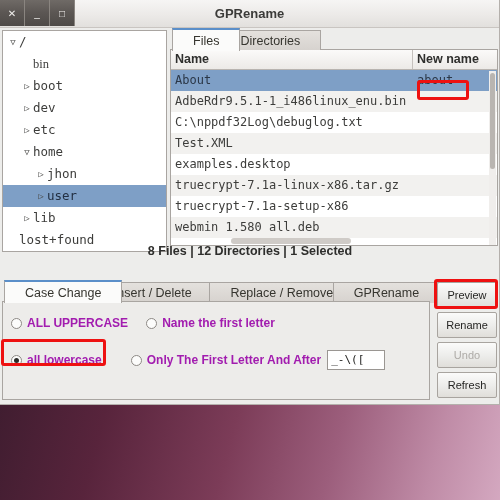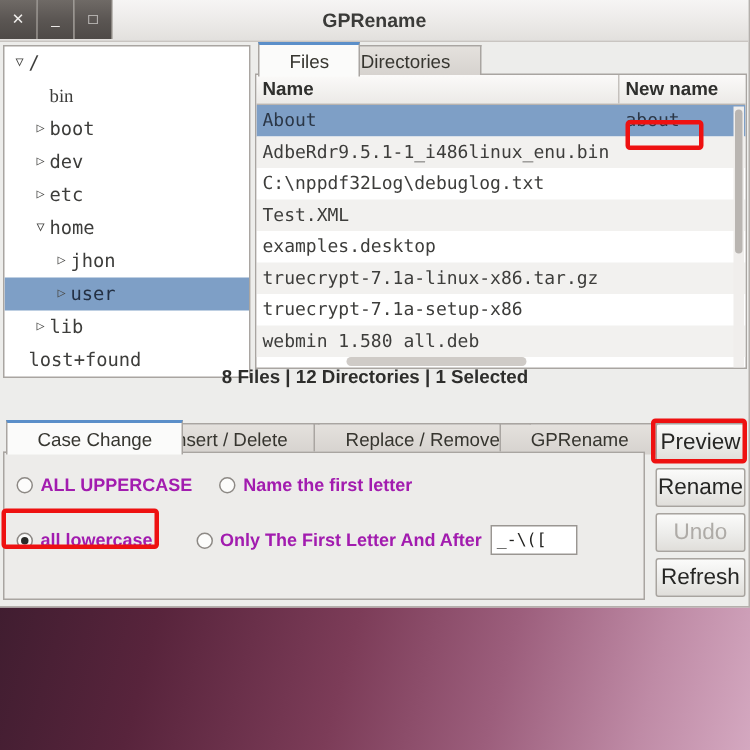--- a/index.html
+++ b/index.html
@@ -335,21 +335,21 @@
     top: 282px;
     width: 60px;
   }
   .btn {
     display: block;
     width: 60px;
     height: 26px;
     margin-bottom: 4px;
     line-height: 24px;
     text-align: center;
-    font-size: 15px;
+    font-size: 11px;
     color: #262624;
     background: linear-gradient(to bottom, #fbfbfa 0%, #ececea 55%, #e0deda 100%);
     border: 1px solid #a8a49f;
     border-radius: 2px;
     box-sizing: border-box;
   }
   .btn.disabled { color: #aeaba7; }
 
   
   .redbox {

